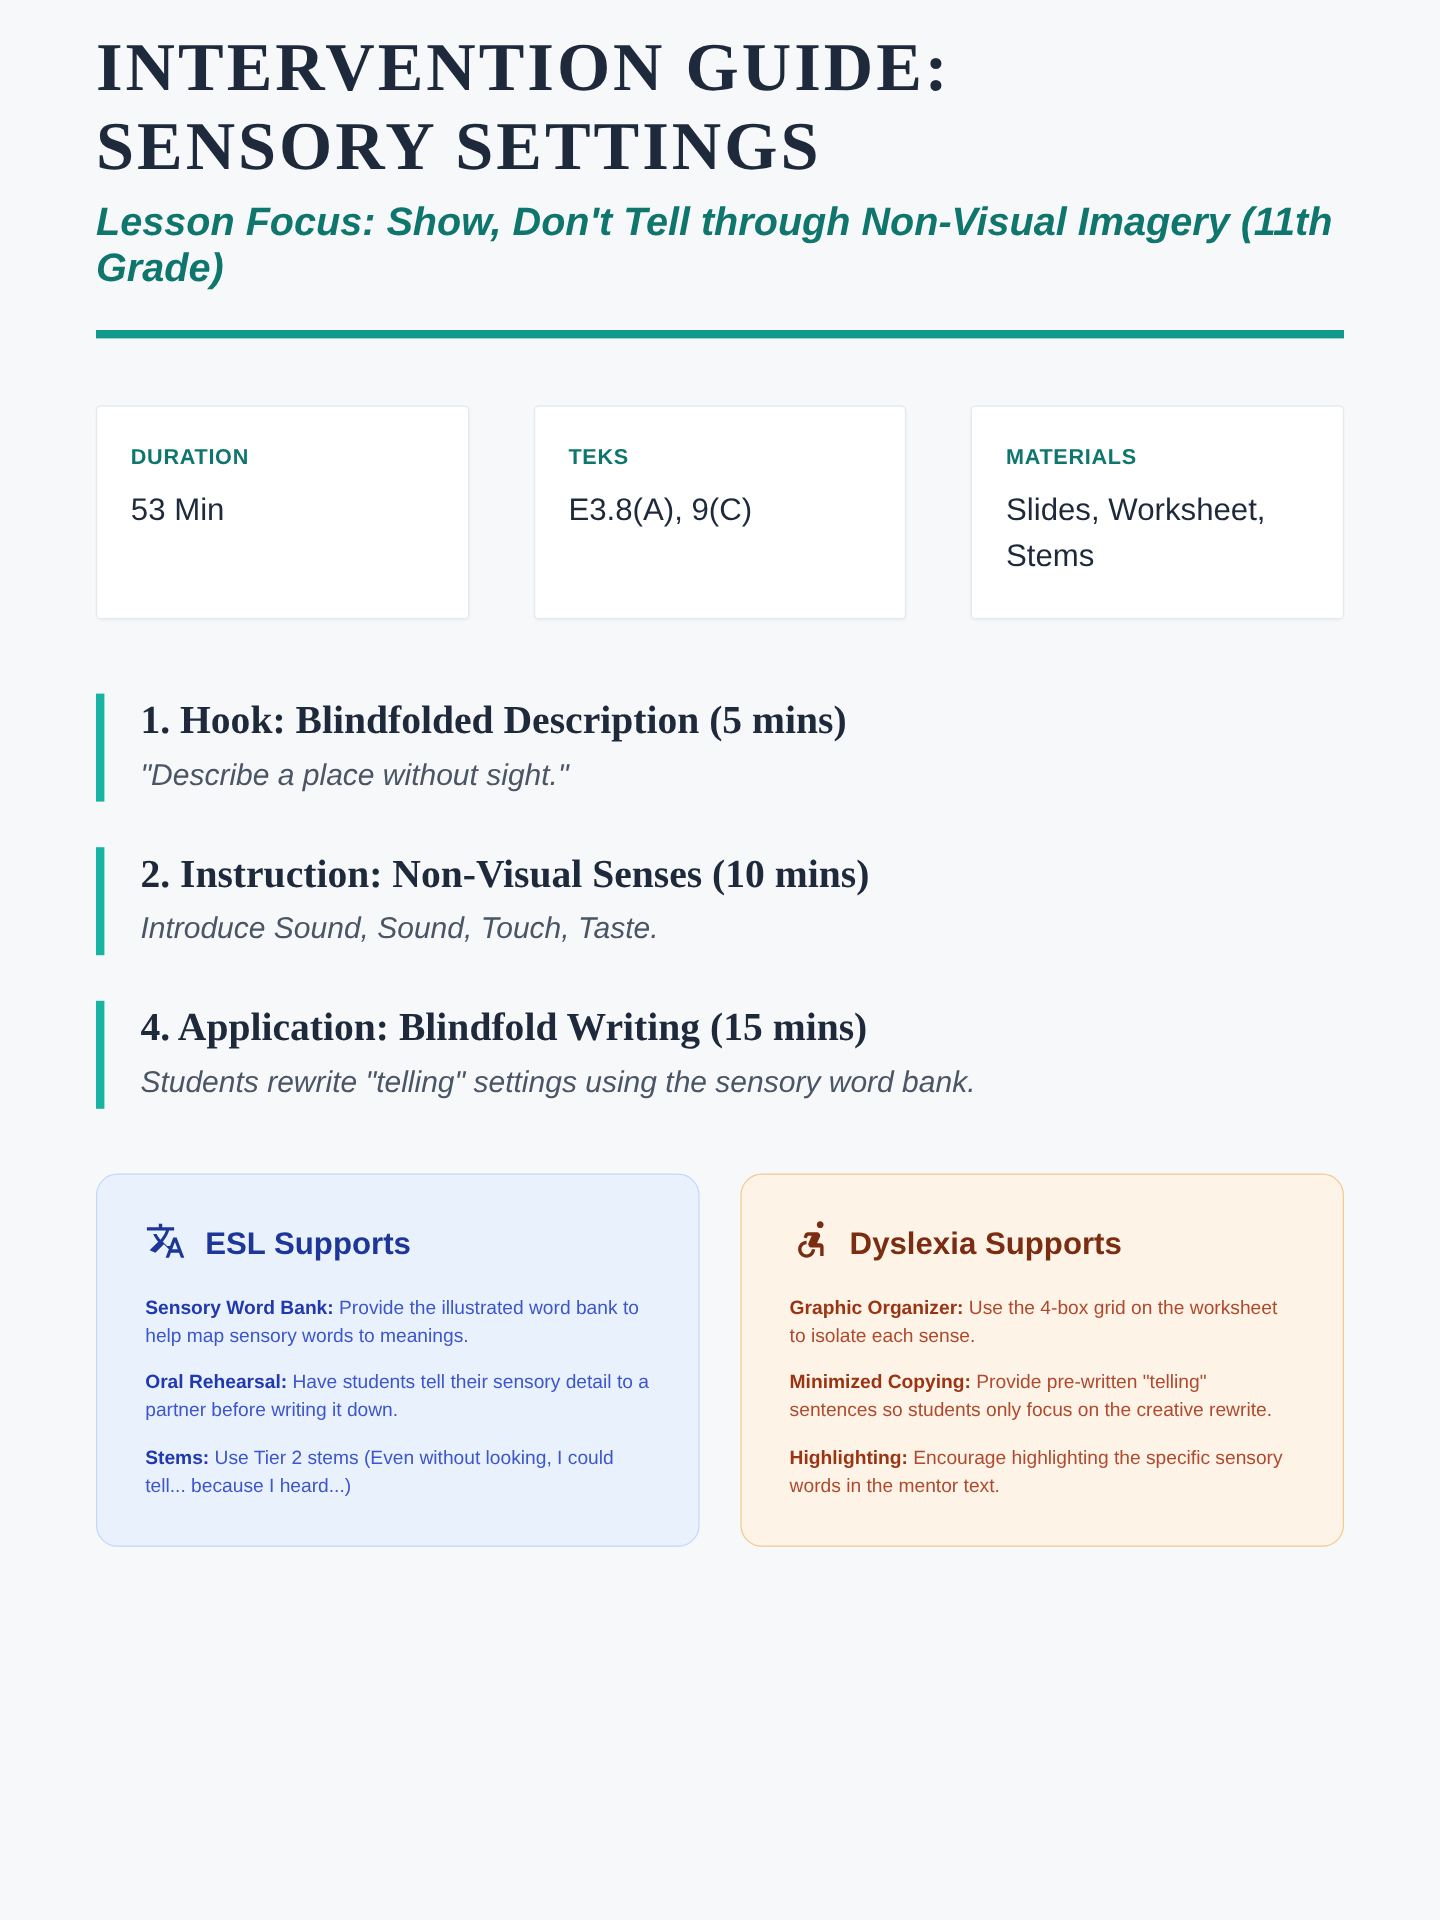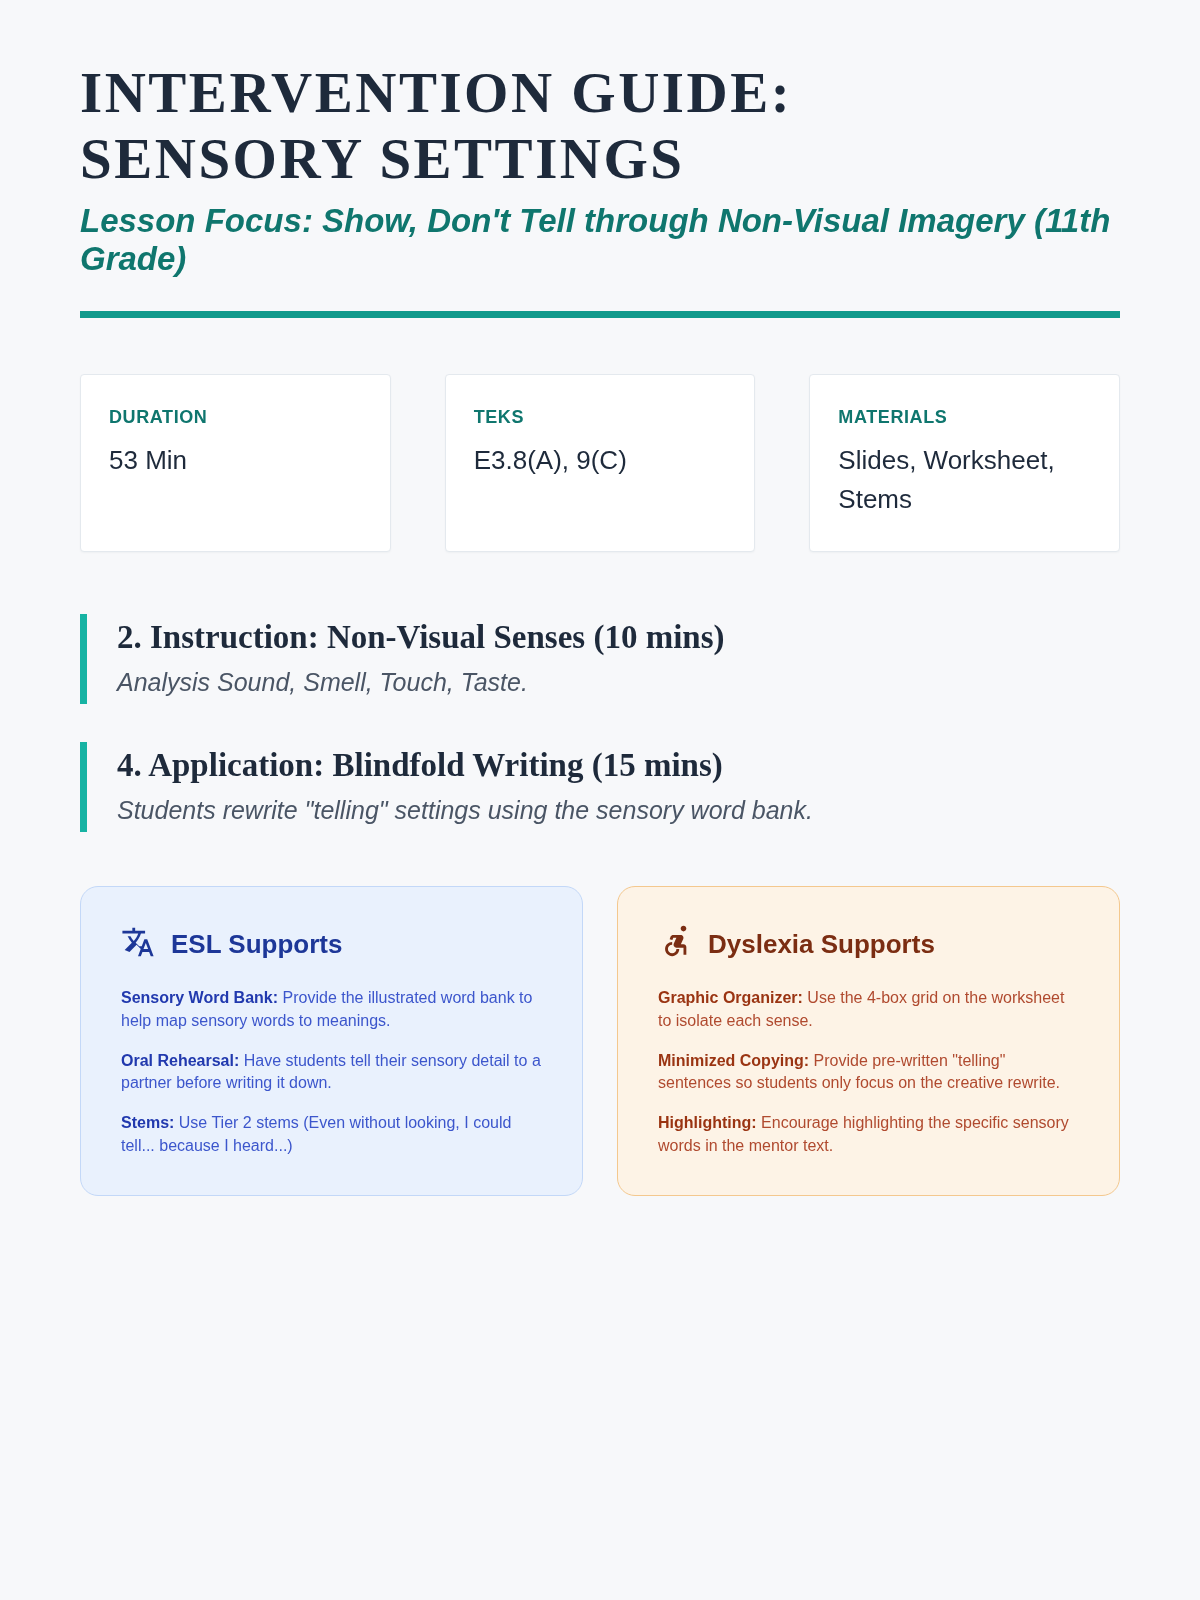--- a/index.html
+++ b/index.html
@@ -4,21 +4,21 @@
 <style>
   * { box-sizing: border-box; }
   html, body { margin: 0; padding: 0; }
   body {
     width: 1200px;
     height: 1600px;
     background: var(--page-bg, #f7f8fa);
     font-family: "Liberation Sans", sans-serif;
     color: var(--heading-navy, #1e2a3b);
   }
-  .content { padding: 60px 80px 0 80px; }
+  .content { padding: 24px 80px 0 80px; }
 
   
   .page-title {
     margin: 0;
     font-family: "Liberation Serif", serif;
     font-weight: 700;
     font-size: 57px;
     line-height: 1.16;
     letter-spacing: 2.5px;
     color: var(--heading-navy, #1e2a3b);
@@ -154,22 +154,26 @@
       <p class="info-card-value">E3.8(A), 9(C)</p>
     </div>
     <div class="info-card">
       <p class="info-card-label">MATERIALS</p>
       <p class="info-card-value">Slides, Worksheet, Stems</p>
     </div>
   </div>
 
   <div class="agenda">
     <div class="agenda-section">
+      <h2 class="agenda-heading">1. Hook: Blindfolded Description (5 mins)</h2>
+      <p class="agenda-detail">"Describe a place without sight."</p>
+    </div>
+    <div class="agenda-section">
       <h2 class="agenda-heading">2. Instruction: Non-Visual Senses (10 mins)</h2>
-      <p class="agenda-detail">Analysis Sound, Smell, Touch, Taste.</p>
+      <p class="agenda-detail">Introduce Sound, Sound, Touch, Taste.</p>
     </div>
     <div class="agenda-section">
       <h2 class="agenda-heading">4. Application: Blindfold Writing (15 mins)</h2>
       <p class="agenda-detail">Students rewrite "telling" settings using the sensory word bank.</p>
     </div>
   </div>
 
   <div class="supports">
 
     <div class="support-card esl">

